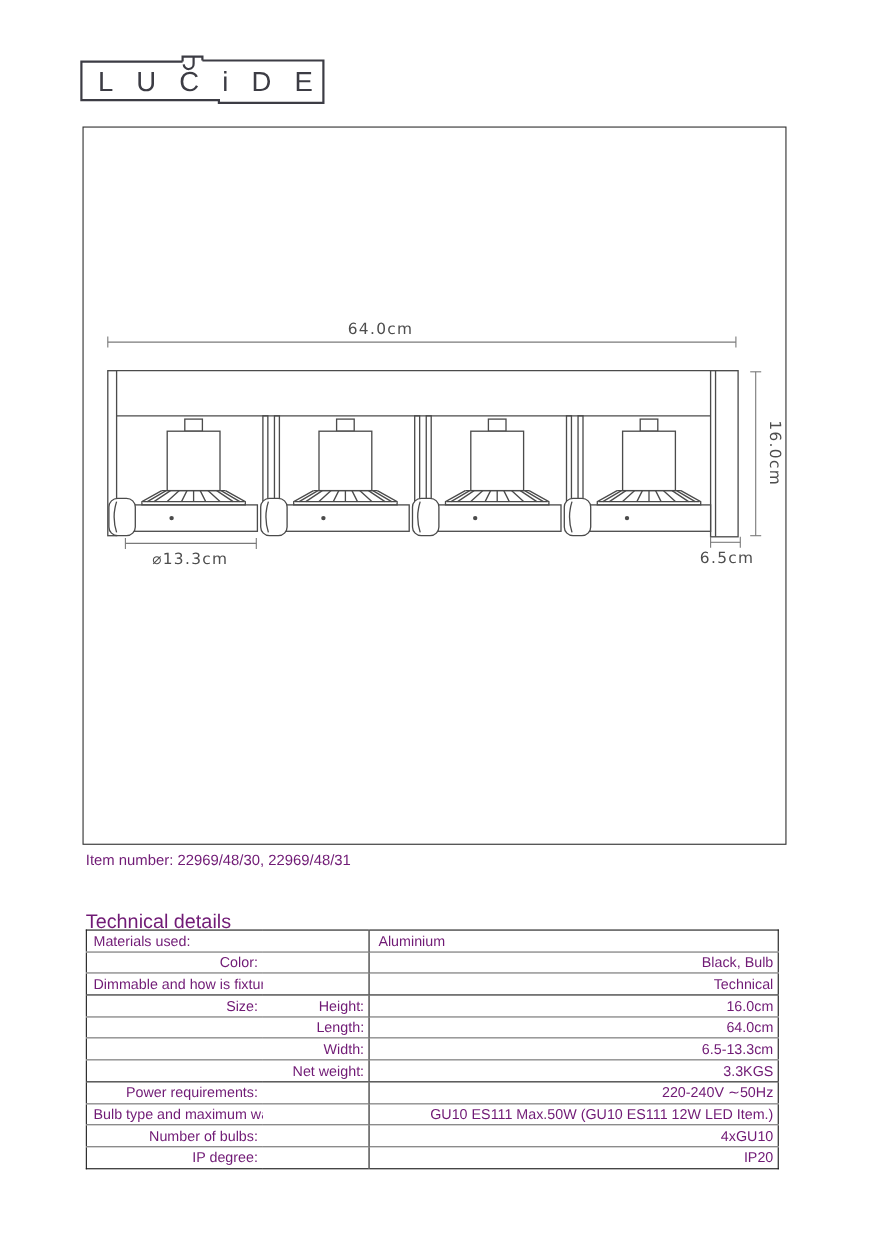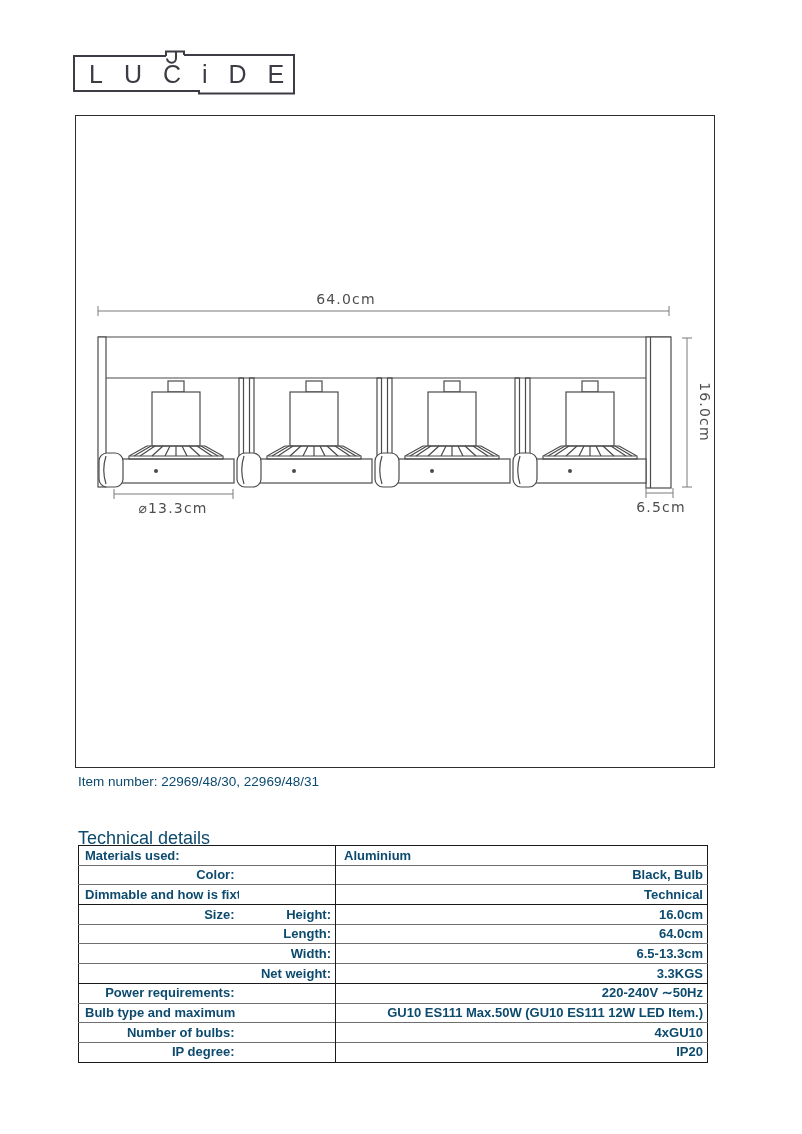--- a/index.html
+++ b/index.html
@@ -1,39 +1,38 @@
 <!DOCTYPE html>
 <html><head>
 <meta charset="utf-8">
 <style>
   html,body{margin:0;padding:0;background:#ffffff;}
   .page{
     position:relative;width:802px;height:1134px;background:#ffffff;overflow:hidden;
-    font-family:"Liberation Sans",sans-serif;color:#0c4a6e;
+    font-family:"Liberation Sans",sans-serif;color:#701a75;
   }
   
   .logo{position:absolute;left:72px;top:50px;width:226px;height:50px;}
   
   .drawing-panel{
     position:absolute;left:75px;top:115px;width:640px;height:653px;
     border:1.4px solid #2e2e2e;box-sizing:border-box;background:#fff;
   }
   .drawing-panel svg{position:absolute;left:0;top:0;}
   .dim-text{
     font-family:"DejaVu Sans",sans-serif;font-size:14px;fill:#4e4e4e;letter-spacing:1.2px;
   }
   
   .item-number{position:absolute;left:78px;top:774px;font-size:13.5px;text-align:center;}
   .tech-heading{position:absolute;left:78px;top:828px;font-size:18px;}
   
   table.tech{
     position:absolute;left:78px;top:845px;width:629px;
     border-collapse:collapse;table-layout:fixed;
     border:1.6px solid #1a1a1a;
-    font-weight:bold;
   }
   table.tech td{
     height:18.7px;font-size:13px;line-height:1.05;
     padding:0 4px 0 6px;vertical-align:middle;white-space:nowrap;overflow:hidden;
   }
   table.tech col.c1{width:160px;}
   table.tech col.c2{width:97px;}
   table.tech col.c3{width:372px;}
   table.tech tr + tr td{border-top:1px solid #6f6f6f;text-align:right;}
   table.tech tr.section td{border-top:1.6px solid #1a1a1a;margin-top:20px;}

